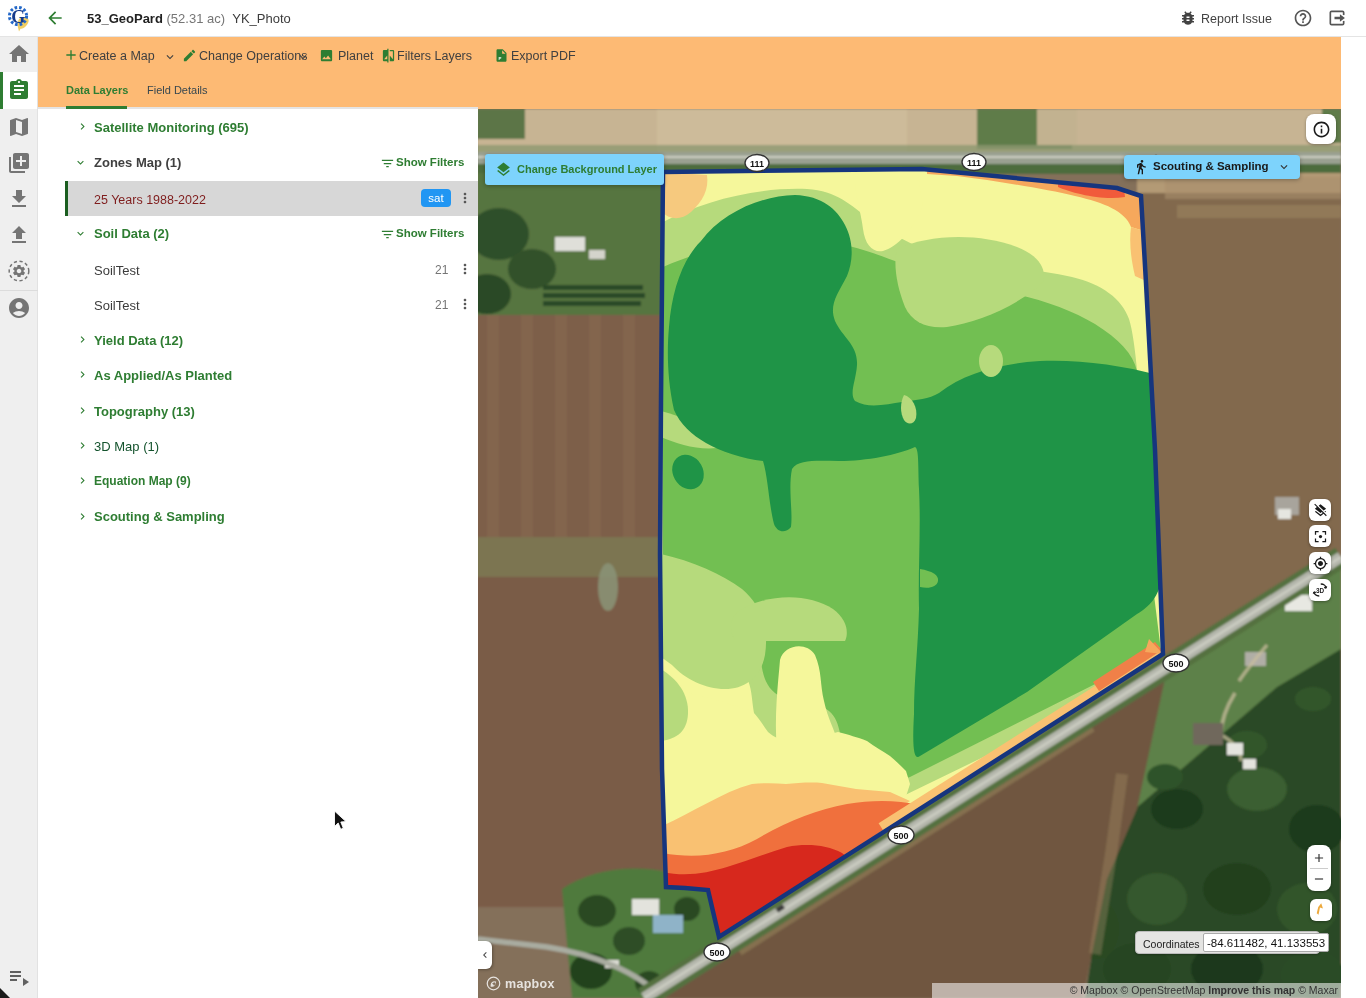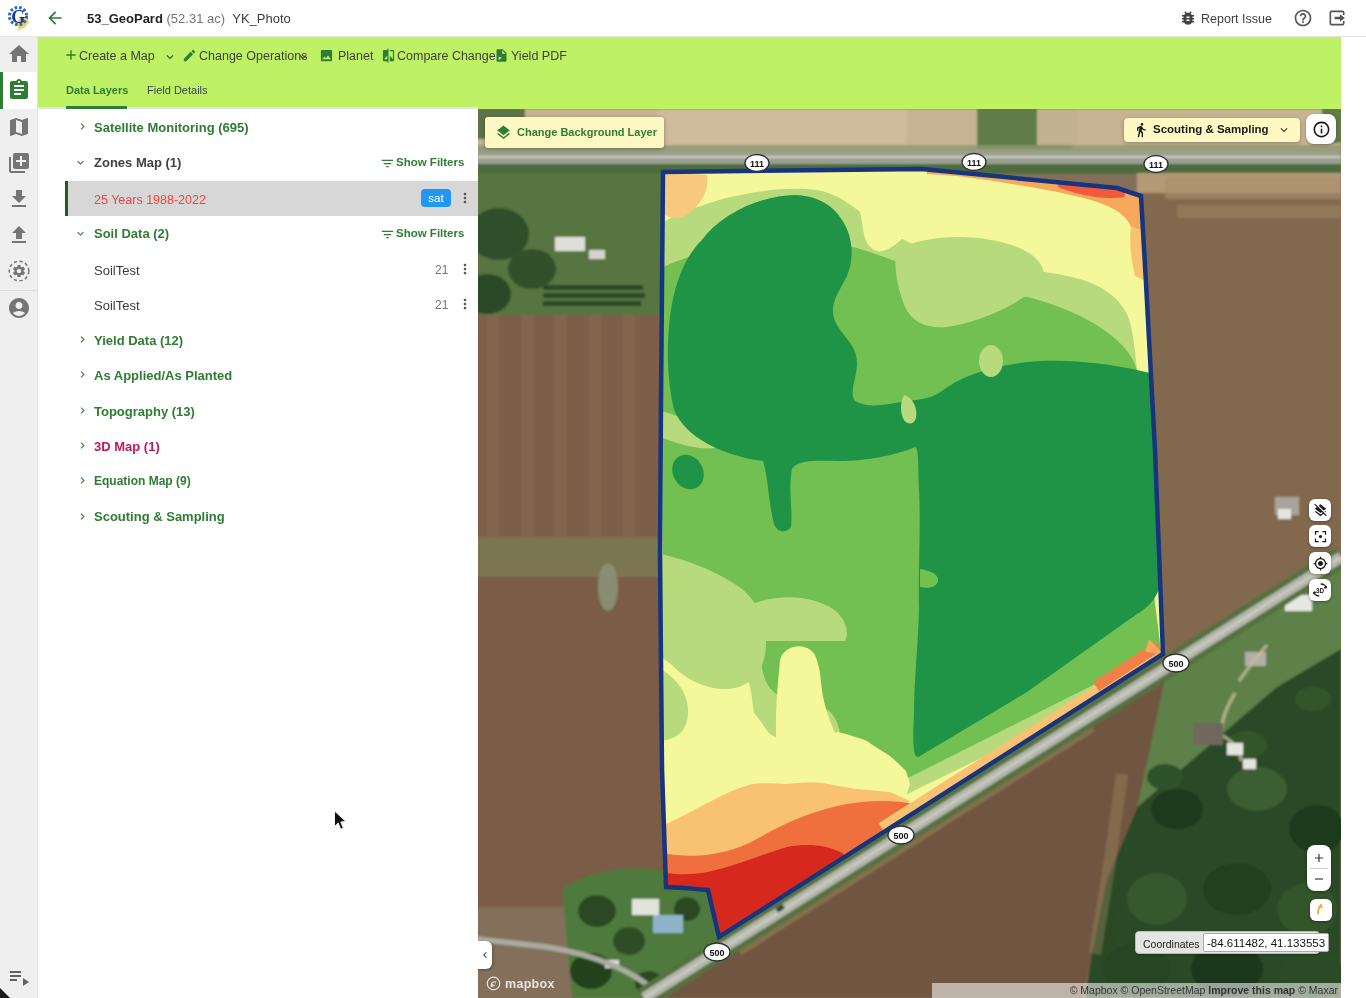--- a/index.html
+++ b/index.html
@@ -3,21 +3,21 @@
 <meta charset="utf-8">
 <style>
   * { margin:0; padding:0; box-sizing:border-box; }
   html,body { width:1366px; height:998px; overflow:hidden; font-family:"Liberation Sans", sans-serif; background:#fff; }
   .abs { position:absolute; white-space:nowrap; }
   #topbar { position:absolute; left:0; top:0; width:1366px; height:37px; background:#fff; border-bottom:1px solid #e4e4e4; z-index:40; }
   #rail { position:absolute; left:0; top:37px; width:38px; height:961px; background:#efefef; border-right:1px solid #e2e2e2; z-index:30; }
   #panel { position:absolute; left:38px; top:37px; width:440px; height:961px; background:#fff; z-index:14; }
   #map { position:absolute; left:477px; top:109px; width:864px; height:889px; overflow:hidden; z-index:10; background:#8a7258; }
   .railicon { position:absolute; left:7px; width:24px; height:24px; }
-  .card { position:absolute; background:#fef9c3; border-radius:3px; box-shadow:0 1px 4px rgba(0,0,0,.3); }
+  .card { position:absolute; background:#7dd3fc; border-radius:3px; box-shadow:0 1px 4px rgba(0,0,0,.3);margin-top:37px; }
   .mbtn { position:absolute; background:#fff; border-radius:6px; box-shadow:0 1px 3px rgba(0,0,0,.35); display:flex; align-items:center; justify-content:center; }
 </style>
 </head>
 <body>
 
 <div id="topbar">
 
   <svg class="abs" style="left:6px;top:5px" width="26" height="27" viewBox="0 0 26 27">
     <path d="M14 13 C21 10 24 14 22 18 C20 22 16 25 13.5 23 C11 21 11 16 14 13 Z" fill="#f2cf63"></path>
     <path d="M16 21 L13 26.5 L11.5 20.5 Z" fill="#f2cf63"></path>
@@ -72,21 +72,21 @@
   </svg>
   <div class="abs" style="left:0;top:253px;width:38px;height:1px;background:#dcdcdc"></div>
   <svg class="railicon" style="top:259px" viewBox="0 0 24 24">
       <path d="M12 2C6.48 2 2 6.48 2 12s4.48 10 10 10 10-4.48 10-10S17.52 2 12 2zm0 4c1.93 0 3.5 1.57 3.5 3.5S13.93 13 12 13s-3.5-1.57-3.5-3.5S10.07 6 12 6zm0 14c-2.03 0-4.43-.82-6.14-2.88C7.55 15.8 9.68 15 12 15s4.45.8 6.14 2.12C16.43 19.18 14.03 20 12 20z" fill="#757575"></path>
     </svg>
   <svg class="railicon" style="top:928px" viewBox="0 0 24 24">
       <path d="M3 10h11v2H3zm0-4h11v2H3zm0 8h7v2H3zm13-1v8l6-4z" fill="#616161"></path>
     </svg>
 </div>
 
-<div class="abs" style="left:38px;top:37px;width:1303px;height:72px;background:#bef264;z-index:15;">
+<div class="abs" style="left:38px;top:37px;width:1303px;height:72px;background:#fdba74;z-index:15;">
 
   <svg class="abs" style="left:25px;top:10px" width="16" height="16" viewBox="0 0 24 24">
       <path d="M19 13h-6v6h-2v-6H5v-2h6V5h2v6h6v2z" fill="#2e7d32"></path>
     </svg>
   <div class="abs" style="left:41px;top:12px;font-size:12.5px;color:#404040;">Create a Map</div>
   <svg class="abs" style="left:125px;top:13px" width="14" height="14" viewBox="0 0 24 24">
       <path d="M7.41 8.59 12 13.17l4.59-4.58L18 10l-6 6-6-6 1.41-1.41z" fill="#404040"></path>
     </svg>
   <svg class="abs" style="left:144px;top:11px" width="15" height="15" viewBox="0 0 24 24">
       <path d="M3 17.25V21h3.75L17.81 9.94l-3.75-3.75L3 17.25zM20.71 7.04c.39-.39.39-1.02 0-1.41l-2.34-2.34c-.39-.39-1.02-.39-1.41 0l-1.83 1.83 3.75 3.75 1.83-1.83z" fill="#2e7d32"></path>
@@ -95,26 +95,26 @@
   <svg class="abs" style="left:258px;top:13px" width="14" height="14" viewBox="0 0 24 24">
       <path d="M7.41 8.59 12 13.17l4.59-4.58L18 10l-6 6-6-6 1.41-1.41z" fill="#404040"></path>
     </svg>
   <svg class="abs" style="left:281px;top:11px" width="15" height="15" viewBox="0 0 24 24">
       <path d="M21 19V5c0-1.1-.9-2-2-2H5c-1.1 0-2 .9-2 2v14c0 1.1.9 2 2 2h14c1.1 0 2-.9 2-2zM8.5 13.5l2.5 3.01L14.5 12l4.5 6H5l3.5-4.5z" fill="#2e7d32"></path>
     </svg>
   <div class="abs" style="left:300px;top:12px;font-size:12.5px;color:#404040;">Planet</div>
   <svg class="abs" style="left:343px;top:11px" width="15" height="15" viewBox="0 0 24 24">
       <path d="M10 3H5c-1.1 0-2 .9-2 2v14c0 1.1.9 2 2 2h5v2h2V1h-2v2zm0 15H5l5-6v6zm9-15h-5v2h5v13l-5-6v9h5c1.1 0 2-.9 2-2V5c0-1.1-.9-2-2-2z" fill="#2e7d32"></path>
     </svg>
-  <div class="abs" style="left:359px;top:12px;font-size:12.5px;color:#404040;">Compare Change</div>
+  <div class="abs" style="left:359px;top:12px;font-size:12.5px;color:#404040;">Filters Layers</div>
   <svg class="abs" style="left:456px;top:11px" width="15" height="15" viewBox="0 0 24 24">
       <path d="M14 2H6c-1.1 0-2 .9-2 2v16c0 1.1.9 2 2 2h12c1.1 0 2-.9 2-2V8l-6-6zm-1 7V3.5L18.5 9H13z" fill="#2e7d32"></path>
       <text x="7" y="19" font-size="7" fill="#fff" font-weight="bold" font-family="Liberation Sans">P</text>
     </svg>
-  <div class="abs" style="left:473px;top:12px;font-size:12.5px;color:#404040;">Yield PDF</div>
+  <div class="abs" style="left:473px;top:12px;font-size:12.5px;color:#404040;">Export PDF</div>
 
   <div class="abs" style="left:28px;top:47px;font-size:11px;font-weight:bold;color:#2e7d32;">Data Layers</div>
   <div class="abs" style="left:109px;top:47px;font-size:11px;color:#37474f;">Field Details</div>
   <div class="abs" style="left:0;top:70px;width:440px;height:2px;background:#e4e4e4"></div>
   <div class="abs" style="left:28px;top:69px;width:61px;height:3px;background:#2e7d32"></div>
 </div>
 
 <div id="panel">
   <div id="tree" style="position:absolute;left:0;top:72px;width:440px;">
     
@@ -128,21 +128,21 @@
   <svg class="abs" style="left:36px;top:119px" width="13" height="13" viewBox="0 0 24 24">
       <path d="M7.41 8.59 12 13.17l4.59-4.58L18 10l-6 6-6-6z" fill="#2e7d32"></path>
     </svg>
   <div class="abs" style="left:56px;top:118px;font-size:13px;font-weight:bold;color:#404040;">Zones Map (1)</div>
   <svg class="abs" style="left:342px;top:119px" width="15" height="15" viewBox="0 0 24 24">
       <path d="M10 18h4v-2h-4v2zM3 6v2h18V6H3zm3 7h12v-2H6v2z" fill="#2e7d32"></path>
     </svg>
   <div class="abs" style="left:358px;top:119px;font-size:11.5px;font-weight:bold;color:#2e7d32;">Show Filters</div>
 
   <div class="abs" style="left:27px;top:144px;width:413px;height:35px;background:#d7d7d7;border-left:3px solid #1b5e20;"></div>
-  <div class="abs" style="left:56px;top:156px;font-size:12.5px;color:#ef4444;">25 Years 1988-2022</div>
+  <div class="abs" style="left:56px;top:156px;font-size:12.5px;color:#7f1d1d;">25 Years 1988-2022</div>
   <div class="abs" style="left:383px;top:152px;width:30px;height:18px;background:#2196f3;border-radius:4px;color:#fff;font-size:11.5px;text-align:center;line-height:18px;">sat</div>
   <svg class="abs" style="left:419px;top:153px" width="16" height="16" viewBox="0 0 24 24">
       <path d="M12 8c1.1 0 2-.9 2-2s-.9-2-2-2-2 .9-2 2 .9 2 2 2zm0 2c-1.1 0-2 .9-2 2s.9 2 2 2 2-.9 2-2-.9-2-2-2zm0 6c-1.1 0-2 .9-2 2s.9 2 2 2 2-.9 2-2-.9-2-2-2z" fill="#555"></path>
     </svg>
 
   <svg class="abs" style="left:36px;top:190px" width="13" height="13" viewBox="0 0 24 24">
       <path d="M7.41 8.59 12 13.17l4.59-4.58L18 10l-6 6-6-6z" fill="#2e7d32"></path>
     </svg>
   <div class="abs" style="left:56px;top:189px;font-size:13px;font-weight:bold;color:#2e7d32;">Soil Data (2)</div>
   <svg class="abs" style="left:342px;top:190px" width="15" height="15" viewBox="0 0 24 24">
@@ -169,21 +169,21 @@
       <path d="M10 6 8.59 7.41 13.17 12l-4.58 4.59L10 18l6-6z" fill="#2e7d32"></path>
     </svg>
   <div class="abs" style="left:56px;top:331px;font-size:13px;font-weight:bold;color:#2e7d32;">As Applied/As Planted</div>
   <svg class="abs" style="left:38px;top:367px" width="13" height="13" viewBox="0 0 24 24">
       <path d="M10 6 8.59 7.41 13.17 12l-4.58 4.59L10 18l6-6z" fill="#2e7d32"></path>
     </svg>
   <div class="abs" style="left:56px;top:367px;font-size:13px;font-weight:bold;color:#2e7d32;">Topography (13)</div>
   <svg class="abs" style="left:38px;top:402px" width="13" height="13" viewBox="0 0 24 24">
       <path d="M10 6 8.59 7.41 13.17 12l-4.58 4.59L10 18l6-6z" fill="#2e7d32"></path>
     </svg>
-  <div class="abs" style="left:56px;top:402px;font-size:13px;font-weight:bold;color:#be185d;">3D Map (1)</div>
+  <div class="abs" style="left:56px;top:402px;font-size:13px;font-weight:normal;color:#14532d;">3D Map (1)</div>
   <svg class="abs" style="left:38px;top:437px" width="13" height="13" viewBox="0 0 24 24">
       <path d="M10 6 8.59 7.41 13.17 12l-4.58 4.59L10 18l6-6z" fill="#2e7d32"></path>
     </svg>
   <div class="abs" style="left:56px;top:437px;font-size:12px;font-weight:bold;color:#2e7d32;">Equation Map (9)</div>
   <svg class="abs" style="left:38px;top:473px" width="13" height="13" viewBox="0 0 24 24">
       <path d="M10 6 8.59 7.41 13.17 12l-4.58 4.59L10 18l6-6z" fill="#2e7d32"></path>
     </svg>
   <div class="abs" style="left:56px;top:472px;font-size:13px;font-weight:bold;color:#2e7d32;">Scouting &amp; Sampling</div>
 </div>
 

